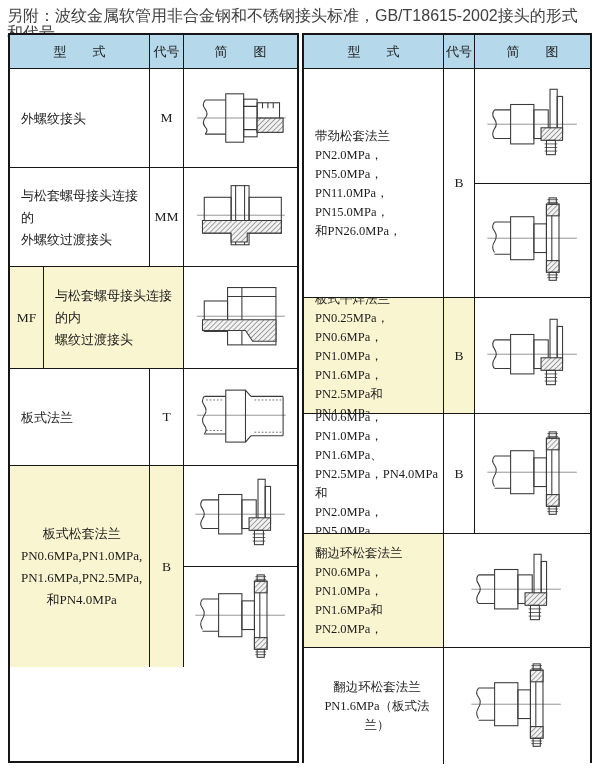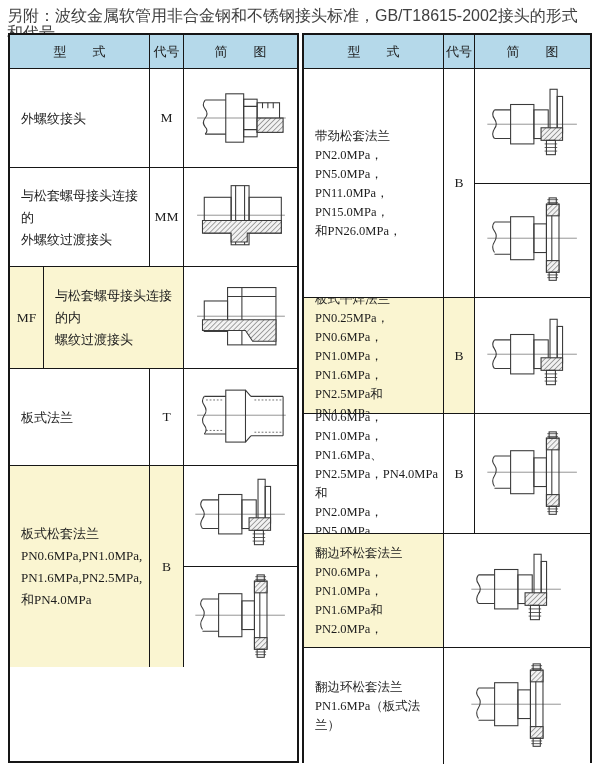--- a/index.html
+++ b/index.html
@@ -13,21 +13,21 @@
     font-family:"Liberation Sans","DejaVu Sans",sans-serif;
     font-weight:normal;font-size:16px;line-height:17px;color:#404040;
   }
   .tbl{
     position:absolute;top:33px;height:730px;box-sizing:border-box;
     border:2px solid #161616;display:flex;flex-direction:column;background:#fff;
   }
   .tbl-left{left:8px;width:291px;}
   .tbl-right{left:302px;width:290px;}
   .row{display:flex;box-sizing:border-box;border-bottom:1px solid #161616;flex:0 0 auto;}
-  .row:last-child{border-bottom:none;}
+  .row:last-child{border-bottom:none;text-align:center;}
   .cell{
     box-sizing:border-box;border-right:1px solid #161616;
     display:flex;align-items:center;overflow:hidden;background:#fff;
   }
   .cell:last-child{border-right:none;}
   .type{width:140px;padding:3px 4px 2px 11px;font-size:13px;line-height:22px;}
   .tbl-right .type{width:140px;line-height:19px;font-size:12.5px;}
   .code{width:34px;justify-content:center;font-size:13.5px;}
   .tbl-right .code{width:31px;}
   .dgm-cell{flex:1;justify-content:center;padding:0;}

